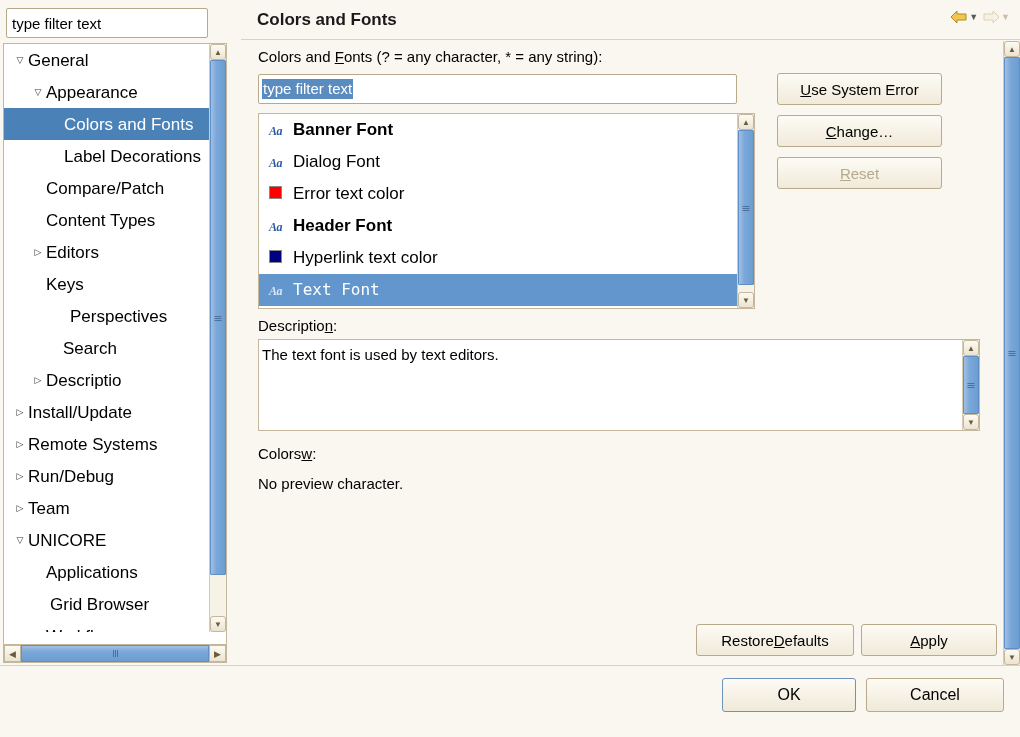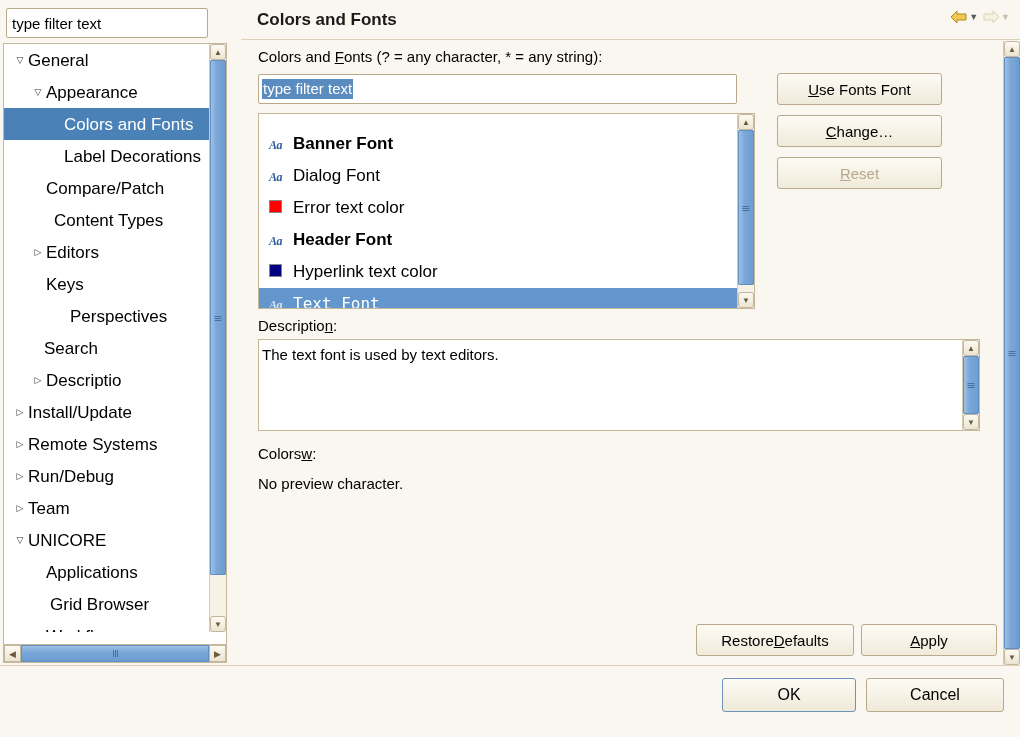--- a/index.html
+++ b/index.html
@@ -229,21 +229,21 @@
   #font-list-frame {
     position: absolute;
     left: 17px; top: 72px;
     width: 497px; height: 196px;
     background: #ffffff;
     border: 1px solid #c4b79c;
     overflow: hidden;
   }
   #font-list {
     position: absolute;
-    left: 0; top: 14px;
+    left: 0; top: 0;
     width: 480px; height: 194px;
   }
   .fitem {
     height: 32px;
     line-height: 32px;
     white-space: nowrap;
     padding-left: 34px;
     position: relative;
     font-size: 17px;
     color: #000;
@@ -373,25 +373,25 @@
 
     <input id="filter-box" type="text" value="type filter text" placeholder="type filter text" style="">
 
     <div id="tree-frame">
       <div id="tree-list">
           <div class="tree-item" style="padding-left: 8px;"><span class="tree-arrow">▽</span><span class="tree-label">General</span></div>
           <div class="tree-item" style="padding-left: 26px;"><span class="tree-arrow">▽</span><span class="tree-label">Appearance</span></div>
           <div class="tree-item sel" style="padding-left: 44px;"><span class="tree-arrow none"></span><span class="tree-label">Colors and Fonts</span></div>
           <div class="tree-item" style="padding-left: 44px;"><span class="tree-arrow none"></span><span class="tree-label">Label Decorations</span></div>
           <div class="tree-item" style="padding-left: 26px;"><span class="tree-arrow none"></span><span class="tree-label">Compare/Patch</span></div>
-          <div class="tree-item" style="padding-left: 34px;"><span class="tree-arrow none"></span><span class="tree-label">Content Types</span></div>
+          <div class="tree-item" style="padding-left: 26px;"><span class="tree-arrow none"></span><span class="tree-label">Content Types</span></div>
           <div class="tree-item" style="padding-left: 26px;"><span class="tree-arrow">▷</span><span class="tree-label">Editors</span></div>
           <div class="tree-item" style="padding-left: 26px;"><span class="tree-arrow none"></span><span class="tree-label">Keys</span></div>
           <div class="tree-item" style="padding-left: 26px; margin-left: 24px;"><span class="tree-arrow none"></span><span class="tree-label">Perspectives</span></div>
-          <div class="tree-item" style="padding-left: 24px;"><span class="tree-arrow none"></span><span class="tree-label">Search</span></div>
+          <div class="tree-item" style="padding-left: 43px;"><span class="tree-arrow none"></span><span class="tree-label">Search</span></div>
           <div class="tree-item" style="padding-left: 26px;"><span class="tree-arrow">▷</span><span class="tree-label">Descriptio</span></div>
           <div class="tree-item" style="padding-left: 8px;"><span class="tree-arrow">▷</span><span class="tree-label">Install/Update</span></div>
           <div class="tree-item" style="padding-left: 8px;"><span class="tree-arrow">▷</span><span class="tree-label">Remote Systems</span></div>
           <div class="tree-item" style="padding-left: 8px;"><span class="tree-arrow">▷</span><span class="tree-label">Run/Debug</span></div>
           <div class="tree-item" style="padding-left: 8px;"><span class="tree-arrow">▷</span><span class="tree-label">Team</span></div>
           <div class="tree-item" style="padding-left: 8px;"><span class="tree-arrow">▽</span><span class="tree-label">UNICORE</span></div>
           <div class="tree-item" style="padding-left: 26px;"><span class="tree-arrow none"></span><span class="tree-label">Applications</span></div>
           <div class="tree-item" style="padding-left: 30px;"><span class="tree-arrow none"></span><span class="tree-label">Grid Browser</span></div>
           <div class="tree-item" style="padding-left: 26px;"><span class="tree-arrow none"></span><span class="tree-label">Workflows</span></div>
         </div>
@@ -467,21 +467,21 @@
               <div class="grip" style="top:50%;margin-top:-2px;"></div>
             </div>
           </div>
           <div class="btn down">▼</div>
         </div>
       </div>
 
       <button class="btn" id="btn-use-system">
           <span></span>
           <span class="u">U</span>
-          <span>se Fonts Font</span>
+          <span>se System Error</span>
         </button>
 
       <button class="btn" id="btn-change">
           <span></span>
           <span class="u">C</span>
           <span>hange…</span>
         </button>
 
       <button class="btn disabled" id="btn-reset">
           <span></span>

